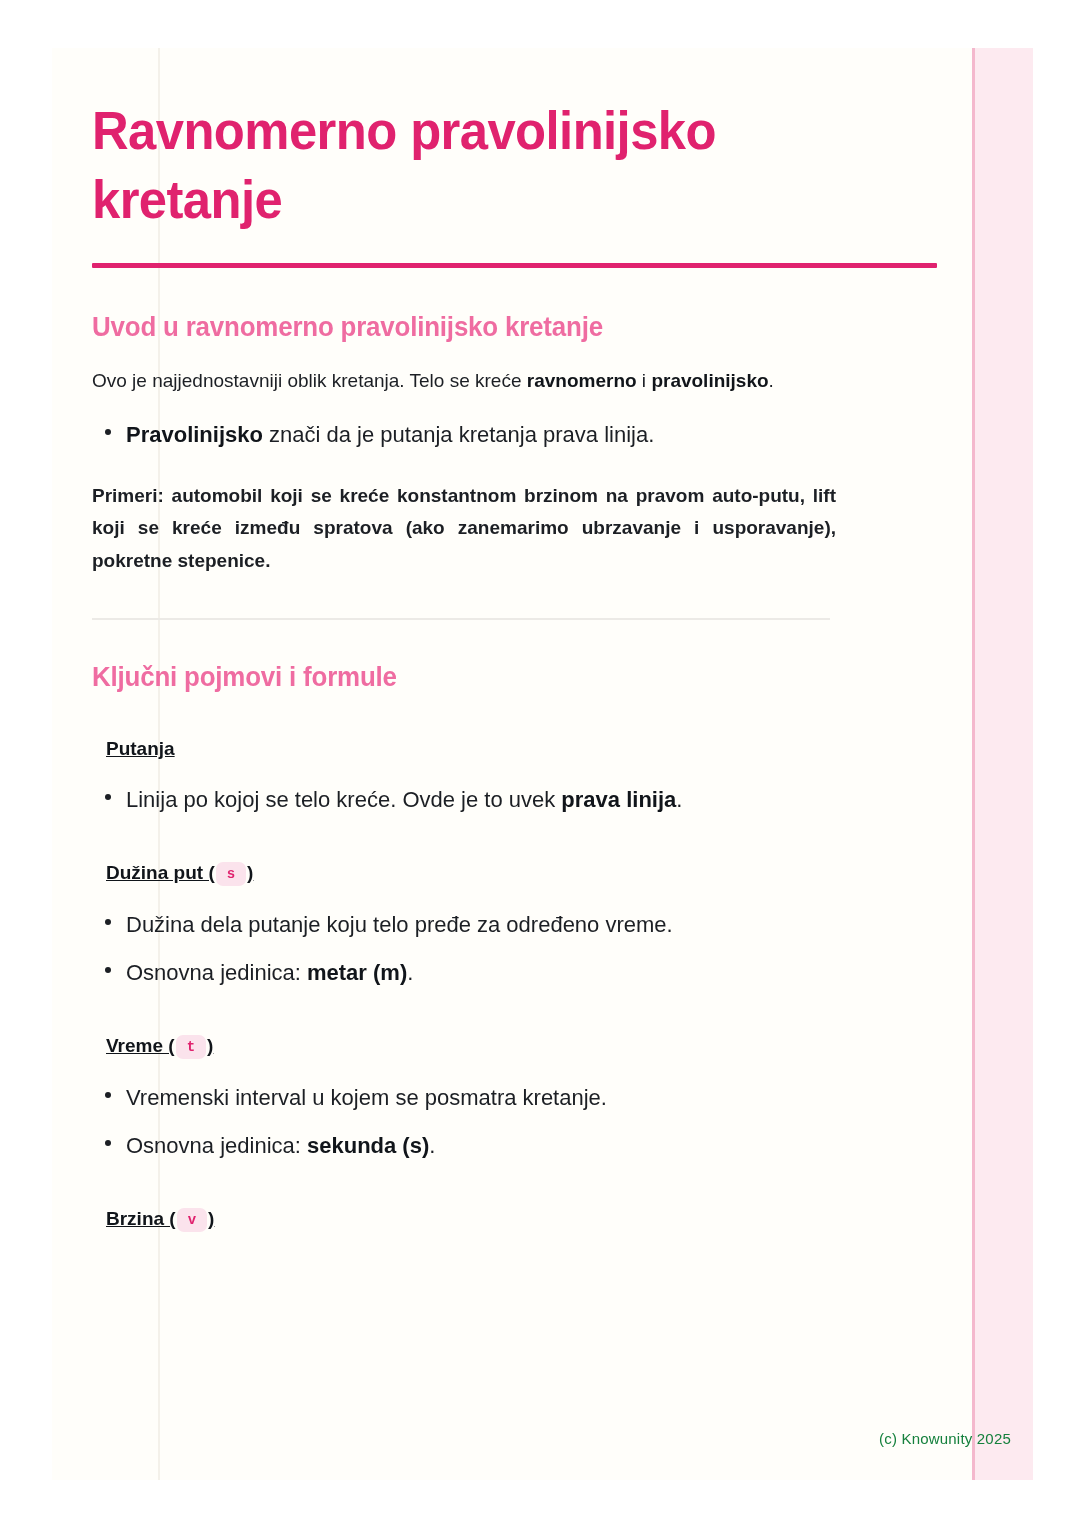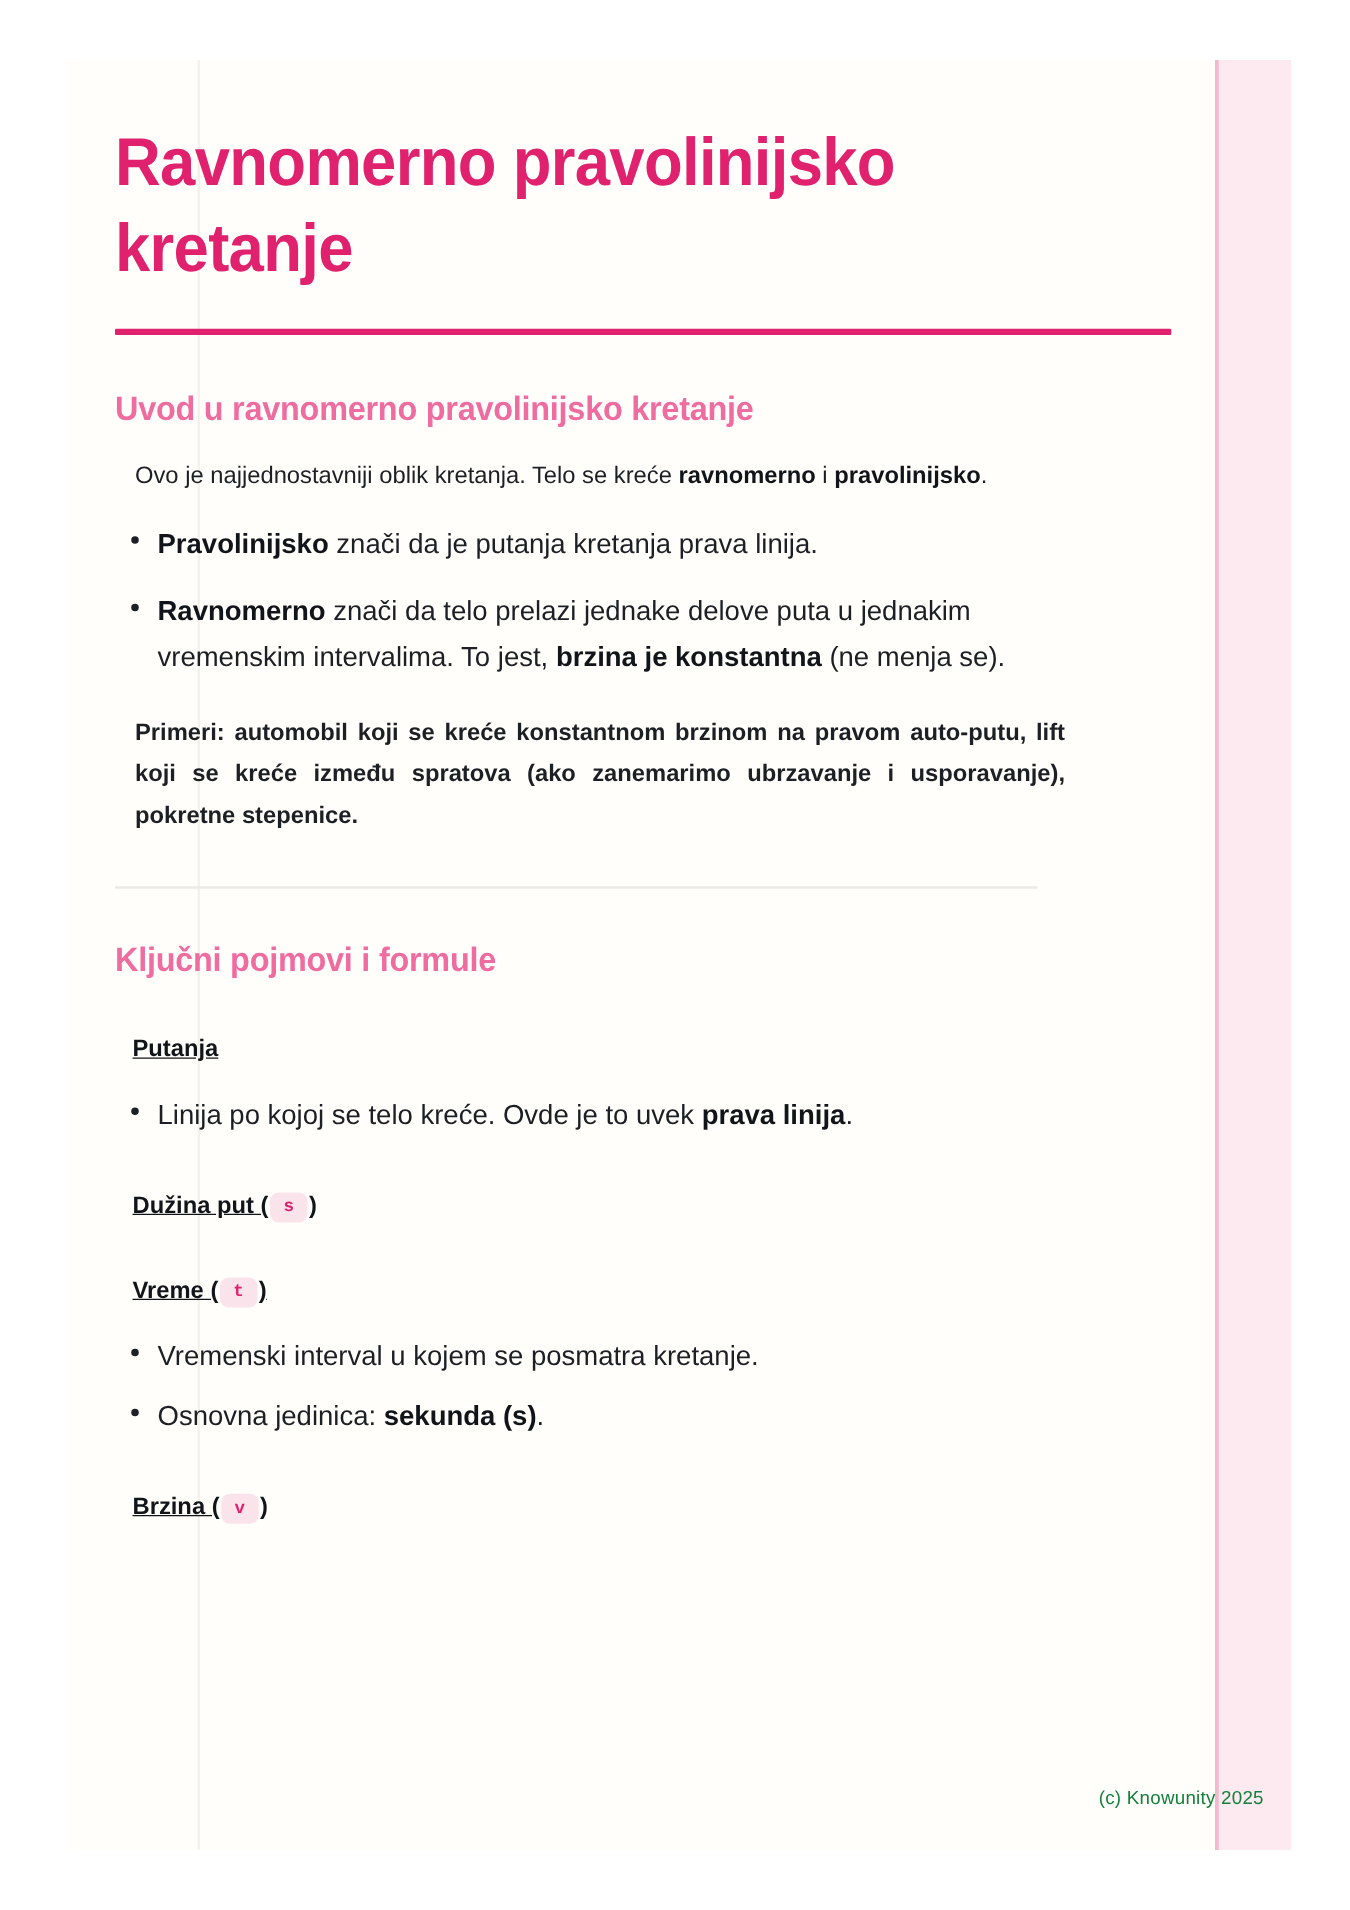--- a/index.html
+++ b/index.html
@@ -89,21 +89,21 @@
     color: #ef6ca1;
     transform: scaleX(0.96);
     transform-origin: left top;
   }
   .section-heading.second {
     padding-top: 42px;
   }
 
   
   p.body {
-    margin: 22px 0 0 16px;
+    margin: 22px 0 0 0;
     font-size: 19px;
     line-height: 1.72;
     color: #1c1f24;
     text-align: justify;
     width: 744px;
   }
   p.body.primeri {
     margin-top: 26px;
     font-weight: bold;
   }
@@ -194,35 +194,38 @@
 
     <h1 class="doc-title">Ravnomerno pravolinijsko kretanje</h1>
     <div class="title-rule"></div>
 
     <h2 class="section-heading">Uvod u ravnomerno pravolinijsko kretanje</h2>
 
     <p class="body"><span>Ovo je najjednostavniji oblik kretanja. Telo se kreće </span><b>ravnomerno</b><span> i </span><b>pravolinijsko</b><span>.</span></p>
 
     <ul class="bullets">
       <li><b>Pravolinijsko</b><span> znači da je putanja kretanja prava linija.</span></li>
-      <li><b>Ravnomerno</b><span> znači da telo prelazi jednake delove puta u jednakim vremenskim intervalima. To jest, </span><b>brzina je konstantna</b><span> (ne menja se).</span></li>
     </ul>
 
     <p class="body primeri">Primeri: automobil koji se kreće konstantnom brzinom na pravom auto-putu, lift koji se kreće između spratova (ako zanemarimo ubrzavanje i usporavanje), pokretne stepenice.</p>
 
     <div class="divider"></div>
 
     <h2 class="section-heading second">Ključni pojmovi i formule</h2>
 
     <h3 class="sub-heading first"><span>Putanja</span></h3>
     <ul class="bullets tight">
       <li><span>Linija po kojoj se telo kreće. Ovde je to uvek </span><b>prava linija</b><span>.</span></li>
     </ul>
 
     <h3 class="sub-heading"><span>Dužina put (</span><code class="badge">s</code><span>)</span></h3>
+    <ul class="bullets tight">
+      <li><span>Dužina dela putanje koju telo pređe za određeno vreme.</span></li>
+      <li><span>Osnovna jedinica: </span><b>metar (m)</b><span>.</span></li>
+    </ul>
 
     <h3 class="sub-heading"><span>Vreme (</span><code class="badge">t</code><span>)</span></h3>
     <ul class="bullets tight">
       <li><span>Vremenski interval u kojem se posmatra kretanje.</span></li>
       <li><span>Osnovna jedinica: </span><b>sekunda (s)</b><span>.</span></li>
     </ul>
 
     <h3 class="sub-heading"><span>Brzina (</span><code class="badge">v</code><span>)</span></h3>
 
   </div>

